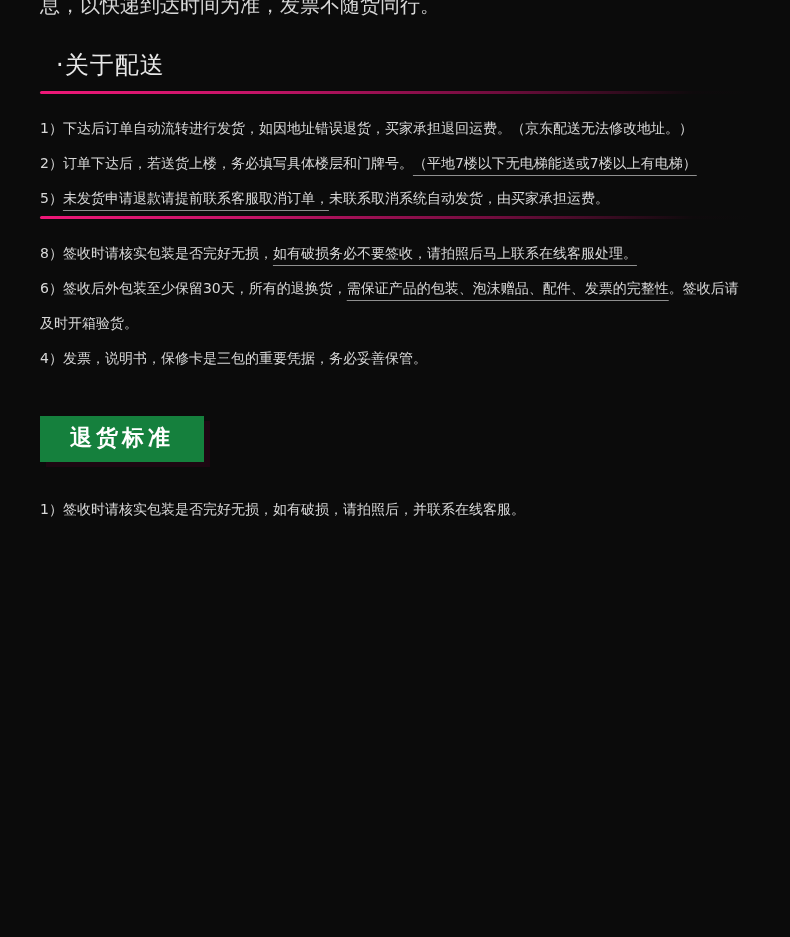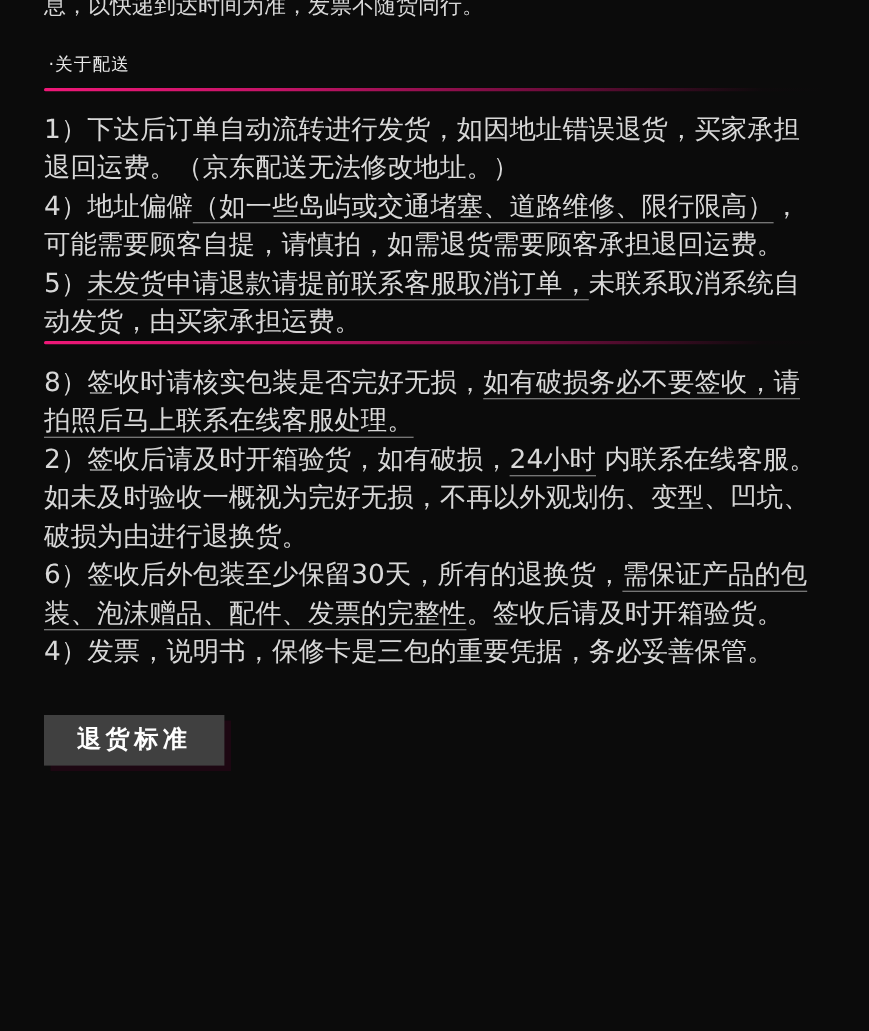--- a/index.html
+++ b/index.html
@@ -20,77 +20,80 @@
     overflow:hidden;
   }
   .intro{
     font-size:20px;
     line-height:34px;
     margin:0;
     margin-top:-12px;
     padding-top:0;
   }
   .sec-heading{
-    font-size:16px;
+    font-size:24px;
     color:#e8e8e8;
-    margin:27px 0 10px 4px;
+    margin:27px 0 10px 16px;
     letter-spacing:1px;
   }
   .divider{
     height:3px;
     border-radius:2px;
     background:linear-gradient(90deg,#ef1878 0%,#c41467 30%,#6e0c3c 65%,rgba(30,5,18,0.15) 92%,rgba(0,0,0,0) 100%);
     margin:0 0 17px 0;
   }
   .item{
-    font-size:24px;
+    font-size:14px;
     line-height:35px;
     margin:0;
   }
   .u{
     text-decoration:underline;
     text-decoration-color:#8f8f8f;
     text-decoration-thickness:1px;
     text-underline-offset:7px;
   }
   .btn-row{
     margin:40px 0 30px 0;
   }
   .pill-button{
     display:inline-block;
-    background:#404040;
+    background:#15803d;
     color:#ffffff;
     font-size:22px;
     font-weight:bold;
     letter-spacing:4px;
     padding:7px 30px 9px 30px;
     box-shadow:6px 5px 0 rgba(46,6,26,0.55);
     cursor:pointer;
   }
 </style>
 </head>
 <body>
 
 <div class="page">
   <p class="intro">息，以快递到达时间为准，发票不随货同行。</p>
 
   <div id="sections">
       <section>
         <div class="sec-heading">·关于配送</div>
         <div class="divider"></div>
         <p class="item"><span>1）下达后订单自动流转进行发货，如因地址错误退货，买家承担退回运费。（京东配送无法修改地址。）</span></p>
-        <p class="item"><span>4）地址偏僻</span><span class="u">（如一些岛屿或交通堵塞、道路维修、限行限高）</span><span>，可能需要顾客自提，请慎拍，如需退货需要顾客承担退回运费。</span></p>
+        <p class="item"><span>2）订单下达后，若送货上楼，务必填写具体楼层和门牌号。</span><span class="u">（平地7楼以下无电梯能送或7楼以上有电梯）</span></p>
         <p class="item"><span>5）</span><span class="u">未发货申请退款请提前联系客服取消订单，</span><span>未联系取消系统自动发货，由买家承担运费。</span></p>
       </section>
       <section>
         <div class="divider"></div>
         <p class="item"><span>8）签收时请核实包装是否完好无损，</span><span class="u">如有破损务必不要签收，请拍照后马上联系在线客服处理。</span></p>
-        <p class="item"><span>2）签收后请及时开箱验货，如有破损，</span><span class="u">24小时</span><span> 内联系在线客服。如未及时验收一概视为完好无损，不再以外观划伤、变型、凹坑、破损为由进行退换货。</span></p>
         <p class="item"><span>6）签收后外包装至少保留30天，所有的退换货，</span><span class="u">需保证产品的包装、泡沫赠品、配件、发票的完整性</span><span>。签收后请及时开箱验货。</span></p>
         <p class="item"><span>4）发票，说明书，保修卡是三包的重要凭据，务必妥善保管。</span></p>
       </section>
     </div>
 
   <div class="btn-row">
     <div class="pill-button">退货标准</div>
   </div>
 
+  <div id="return-items">
+      <p class="item"><span>1）签收时请核实包装是否完好无损，如有破损，请拍照后，并联系在线客服。</span></p>
+      <p class="item"></p>
+    </div>
 </div>
 
 </body></html>

